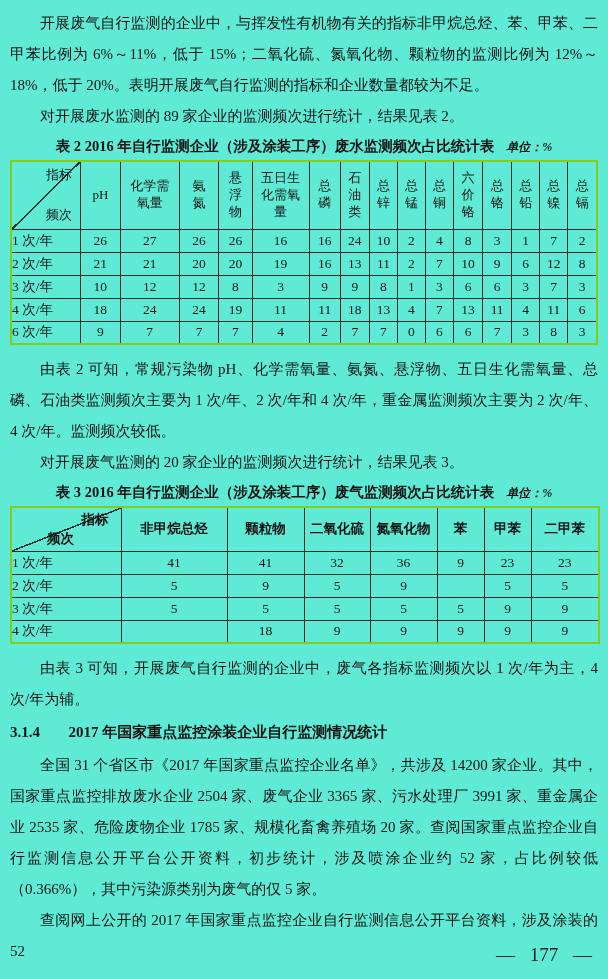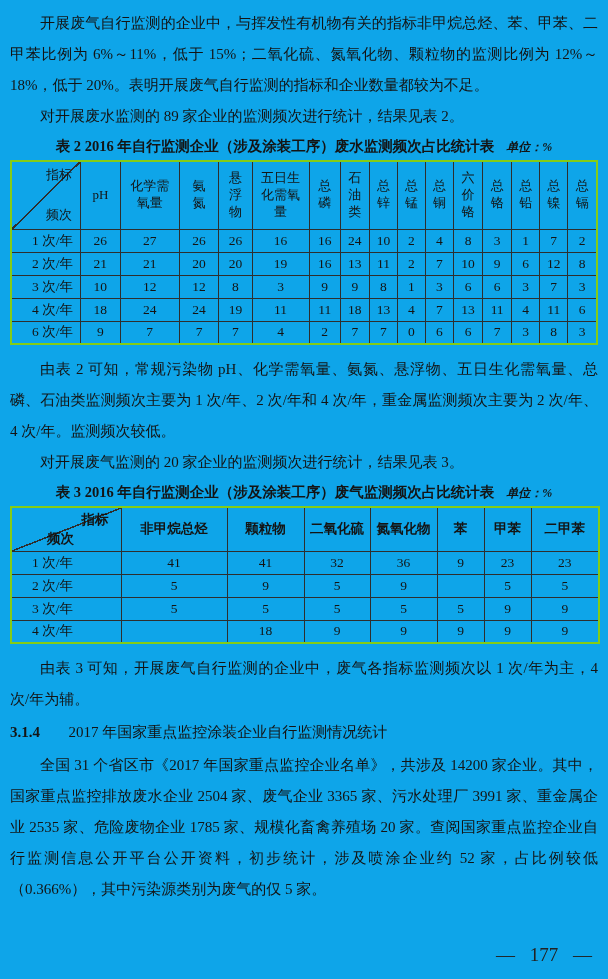--- a/index.html
+++ b/index.html
@@ -2,21 +2,21 @@
 <html><head>
 <meta charset="utf-8">
 <style>
   html, body { margin: 0; padding: 0; background: #ffffff; }
   .page {
     position: relative;
     width: 608px;
     height: 979px;
     box-sizing: border-box;
     padding: 8px 10px 0 10px;
-    background: #0ea5e9;
+    background: #5eead4;
     color: #141414;
     font-family: "Liberation Serif", "DejaVu Serif", serif;
     overflow: hidden;
   }
   p.body {
     margin: 0;
     font-size: 15px;
     line-height: 31px;
     text-align: justify;
     text-indent: 2em;
@@ -57,21 +57,21 @@
     font-size: 13px;
     white-space: pre-line;
   }
   .t3 thead th {
     font-weight: bold;
     font-size: 13.5px;
   }
   tbody th.rl {
     font-weight: normal;
     text-align: left;
-    padding-left: 20px;
+    padding-left: 0;
     font-size: 13.5px;
     white-space: nowrap;
   }
   tbody td { font-size: 13.5px; }
   .diag {
     position: relative;
     background-image: linear-gradient(to bottom right,
       transparent calc(50% - 0.75px),
       #2e2e2e calc(50% - 0.75px),
       #2e2e2e calc(50% + 0.75px),
@@ -80,21 +80,21 @@
   .diag .dtop { position: absolute; top: 5px; right: 8px; }
   .diag .dbot { position: absolute; bottom: 5px; left: 6px; margin-left: 28px; }
   .t3 .diag .dtop { top: 3px; right: 12px; }
   .t3 .diag .dbot { bottom: 3px; left: 7px; }
   .sec-h {
     margin: 2px 0;
     font-size: 15px;
     line-height: 31px;
   }
   .sec-h .num { font-weight: bold; margin-right: 1.9em; }
-  .sec-h .ttl { font-weight: normal; }
+  .sec-h .ttl { font-weight: bold; }
   .page-number {
     position: absolute;
     right: 16px;
     bottom: 13px;
     font-size: 19px;
     word-spacing: 10px;
     color: #222;
     margin-top: 32px;
   }
 </style>
@@ -341,16 +341,17 @@
     </tbody>
   </table>
 
   <p class="body">由表 3 可知，开展废气自行监测的企业中，废气各指标监测频次以 1 次/年为主，4 次/年为辅。</p>
 
   <h3 class="sec-h">
     <span class="num">3.1.4</span><span class="ttl">2017 年国家重点监控涂装企业自行监测情况统计</span>
   </h3>
 
   <p class="body">全国 31 个省区市《2017 年国家重点监控企业名单》，共涉及 14200 家企业。其中，国家重点监控排放废水企业 2504 家、废气企业 3365 家、污水处理厂 3991 家、重金属企业 2535 家、危险废物企业 1785 家、规模化畜禽养殖场 20 家。查阅国家重点监控企业自行监测信息公开平台公开资料，初步统计，涉及喷涂企业约 52 家，占比例较低（0.366%），其中污染源类别为废气的仅 5 家。</p>
+  <p class="body">查阅网上公开的 2017 年国家重点监控企业自行监测信息公开平台资料，涉及涂装的 52</p>
 
   <div class="page-number">— 177 —</div>
 
 </div>
 
 </body></html>

